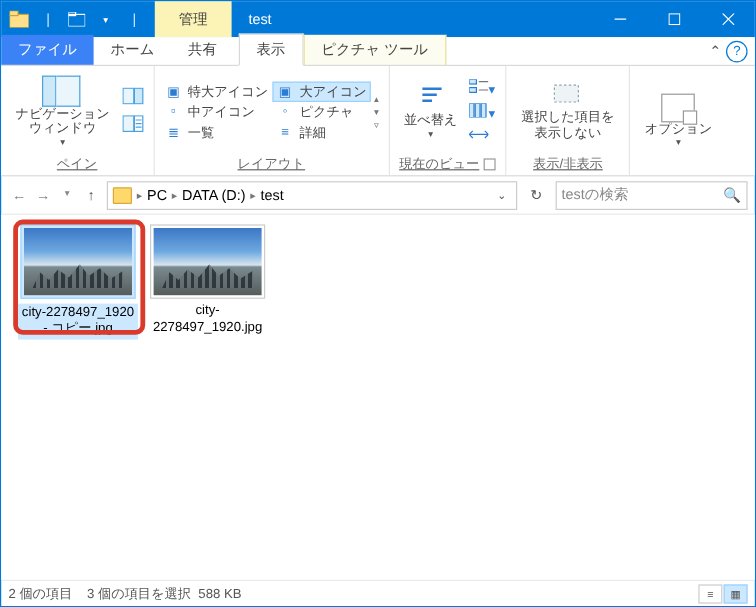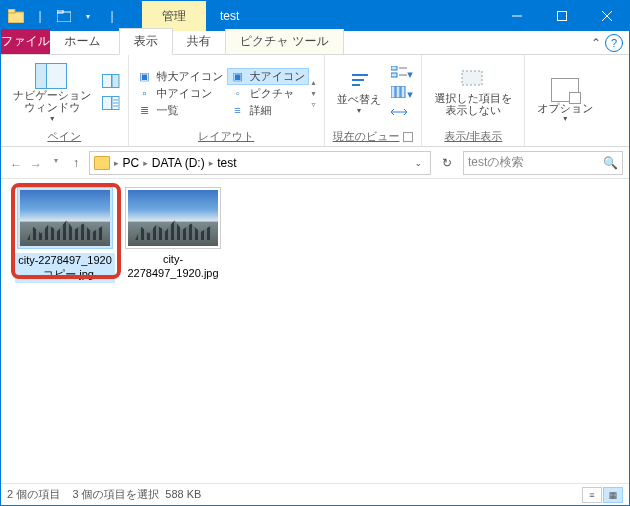--- a/index.html
+++ b/index.html
@@ -3,31 +3,31 @@
 <meta charset="utf-8">
 <style>
   * { box-sizing: border-box; margin: 0; padding: 0; font-family: "Yu Gothic UI", "Segoe UI", Meiryo, sans-serif; }
   body { background: #fff; }
   .window { width: 630px; height: 506px; background: #fff; display: flex; flex-direction: column; border: 1px solid #0078d7; }
 
   
   .titlebar { height: 30px; background: #0078d7; color: #fff; display: flex; align-items: stretch; font-size: 12px; }
   .titlebar .qat { display: flex; align-items: center; padding: 0 4px; gap: 2px; }
   .titlebar .qat .q { width: 22px; height: 22px; display: flex; align-items: center; justify-content: center; }
-  .titlebar .ctx-group { background: #fcf4b6; color: #444; display: flex; align-items: center; justify-content: center; padding: 0 20px; margin-left: 15px; }
+  .titlebar .ctx-group { background: #fcf4b6; color: #444; display: flex; align-items: center; justify-content: center; padding: 0 20px; margin-left: 2px; }
   .titlebar .title { flex: 1; display: flex; align-items: center; padding-left: 14px; }
   .titlebar .controls { display: flex; }
   .titlebar .controls .c { width: 45px; display: flex; align-items: center; justify-content: center; }
   .titlebar .controls .close { background: transparent; }
   .titlebar svg { display: block; }
 
   
   .tabs { height: 24px; background: #fff; display: flex; align-items: flex-end; border-bottom: 1px solid #d9d9d9; font-size: 12px; position: relative; }
   .tabs .tab { padding: 4px 14px 4px; color: #444; cursor: default; }
-  .tabs .file { background: #be185d; color: #fff; padding: 4px 0; margin-top: 40px; }
+  .tabs .file { background: #3b82f6; color: #fff; padding: 4px 14px; margin-top: 40px; }
   .tabs .active { border: 1px solid #d9d9d9; border-bottom: 1px solid #fff; background: #fff; position: relative; top: 1px; margin-left: 4px; }
   .tabs .ctx { background: #fcfcf0; border: 1px solid #e7e29a; border-top: none; border-bottom: 1px solid #d9d9d9; position: relative; top: 1px; }
   .tabs .help { position: absolute; right: 6px; top: 3px; color: #0078d7; width: 18px; height: 18px; display:flex; align-items:center; justify-content:center; border:1px solid #0078d7; border-radius:50%; font-size:11px; }
   .tabs .chev { position: absolute; right: 28px; top: 5px; color:#555; }
 
   
   .ribbon { height: 92px; background: #fff; border-bottom: 1px solid #d9d9d9; display: flex; font-size: 11px; color: #444; }
   .group { border-right: 1px solid #e5e5e5; padding: 4px 8px 2px; display: flex; flex-direction: column; }
   .group .body { flex: 1; display: flex; align-items: center; gap: 6px; }
   .group .label { text-align: left; font-size: 11px; color: #666; padding-top: 2px; display:flex; justify-content:center; align-items:center; gap:4px;text-decoration:underline;}
@@ -127,22 +127,22 @@
             <line x1="0" y1="0" x2="10" y2="10" stroke="#fff"></line>
             <line x1="10" y1="0" x2="0" y2="10" stroke="#fff"></line>
           </svg>
         </div>
     </div>
   </div>
 
   <div class="tabs">
     <div class="tab file">ファイル</div>
     <div class="tab">ホーム</div>
+    <div class="tab">共有</div>
     <div class="tab active">表示</div>
-    <div class="tab">共有</div>
     <div class="tab ctx">ピクチャ ツール</div>
     <div class="chev">⌃</div>
     <div class="help">?</div>
   </div>
 
   <div class="ribbon">
     <div class="group">
       <div class="body">
         <div class="bigbtn">
           <div class="navpane-icon">

